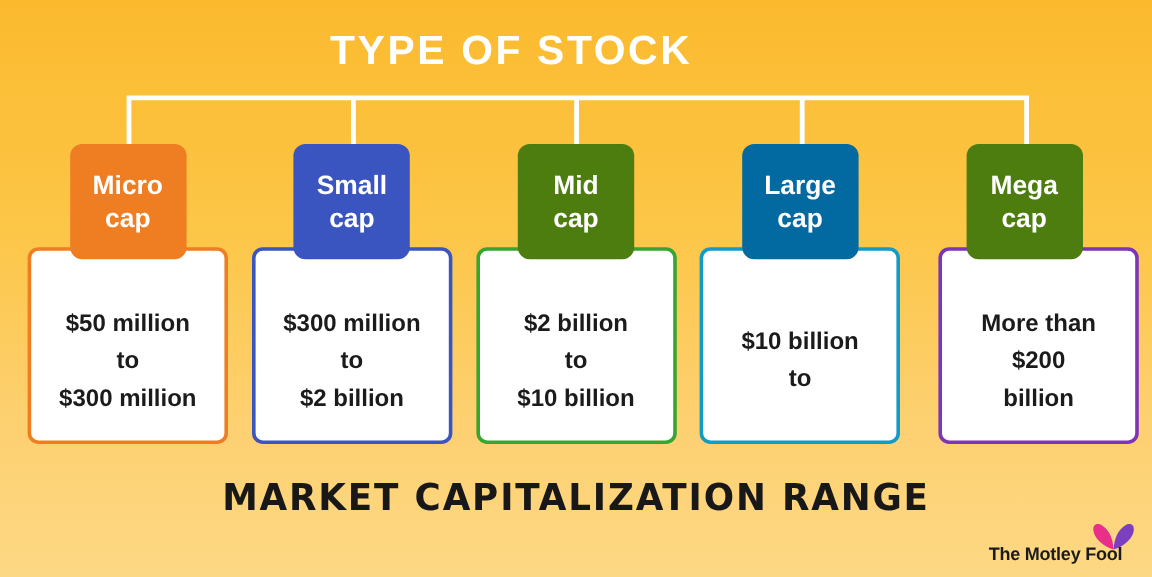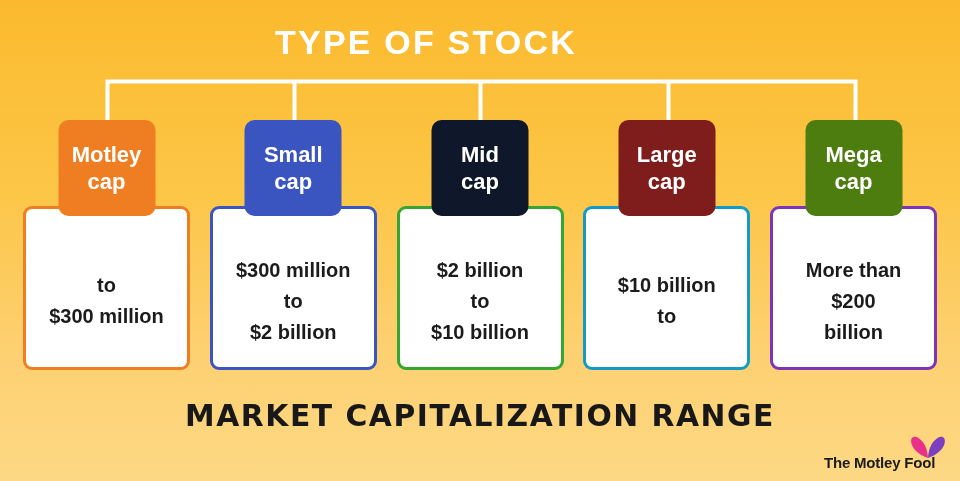--- a/index.html
+++ b/index.html
@@ -170,26 +170,27 @@
     <line x1="480.5" y1="81.5" x2="480.5" y2="120" stroke="#FFFFFF" stroke-width="4"></line>
     <line x1="668.5" y1="81.5" x2="668.5" y2="120" stroke="#FFFFFF" stroke-width="4"></line>
   </g>
 </svg>
 
 <div id="columns">
 
   <div class="column">
     <div class="card" style="border-color:#EF7E23;">
       <div class="card-text">
+        <span class="card-line">$50 million</span>
         <span class="card-line">to</span>
         <span class="card-line">$300 million</span>
       </div>
     </div>
     <div class="badge" style="background:#EF7E23;">
-      <span class="badge-line">Motley</span>
+      <span class="badge-line">Micro</span>
       <span class="badge-line">cap</span>
     </div>
   </div>
 
   <div class="column">
     <div class="card" style="border-color:#3A55BF;">
       <div class="card-text">
         <span class="card-line">$300 million</span>
         <span class="card-line">to</span>
         <span class="card-line">$2 billion</span>
@@ -202,41 +203,41 @@
   </div>
 
   <div class="column">
     <div class="card" style="border-color:#36A630;">
       <div class="card-text">
         <span class="card-line">$2 billion</span>
         <span class="card-line">to</span>
         <span class="card-line">$10 billion</span>
       </div>
     </div>
-    <div class="badge" style="background:#0f172a;">
+    <div class="badge" style="background:#4d7c0f;">
       <span class="badge-line">Mid</span>
       <span class="badge-line">cap</span>
     </div>
   </div>
 
   <div class="column">
     <div class="card" style="border-color:#139BC8;">
       <div class="card-text">
         <span class="card-line">$10 billion</span>
         <span class="card-line">to</span>
       </div>
     </div>
-    <div class="badge" style="background:#7f1d1d;">
+    <div class="badge" style="background:#0369a1;">
       <span class="badge-line">Large</span>
       <span class="badge-line">cap</span>
     </div>
   </div>
 
   <div class="column">
-    <div class="card" style="border-color:#7D35B8;">
+    <div class="card" style="border-color:#7D35B8;margin-left:12px;">
       <div class="card-text">
         <span class="card-line">More than</span>
         <span class="card-line">$200</span>
         <span class="card-line">billion</span>
       </div>
     </div>
     <div class="badge" style="background:#4d7c0f;">
       <span class="badge-line">Mega</span>
       <span class="badge-line">cap</span>
     </div>

